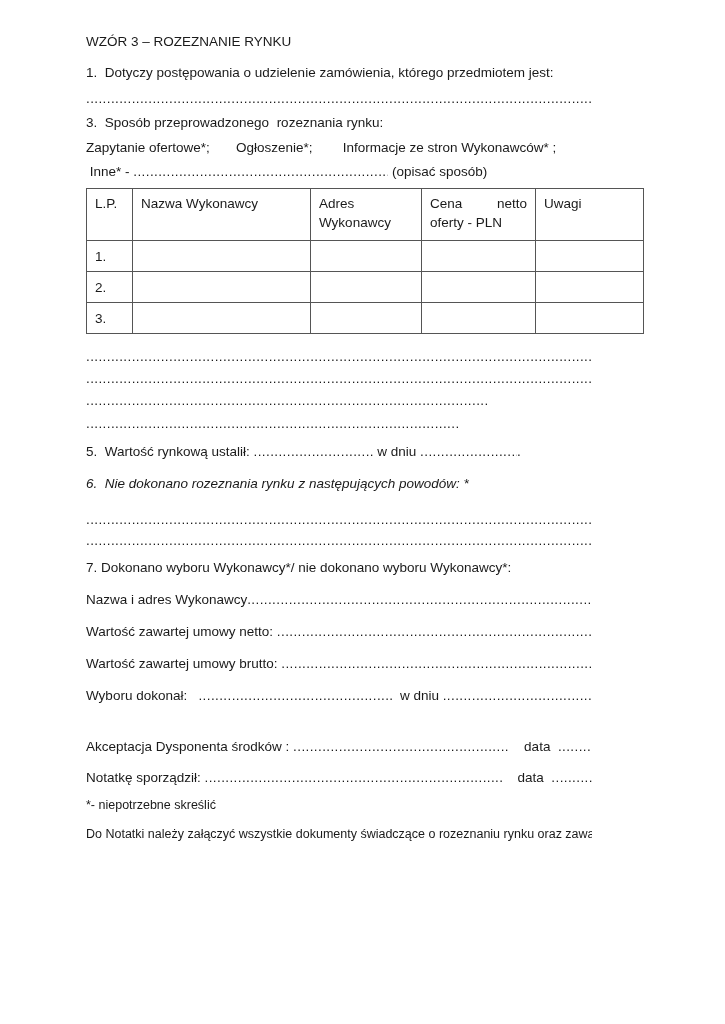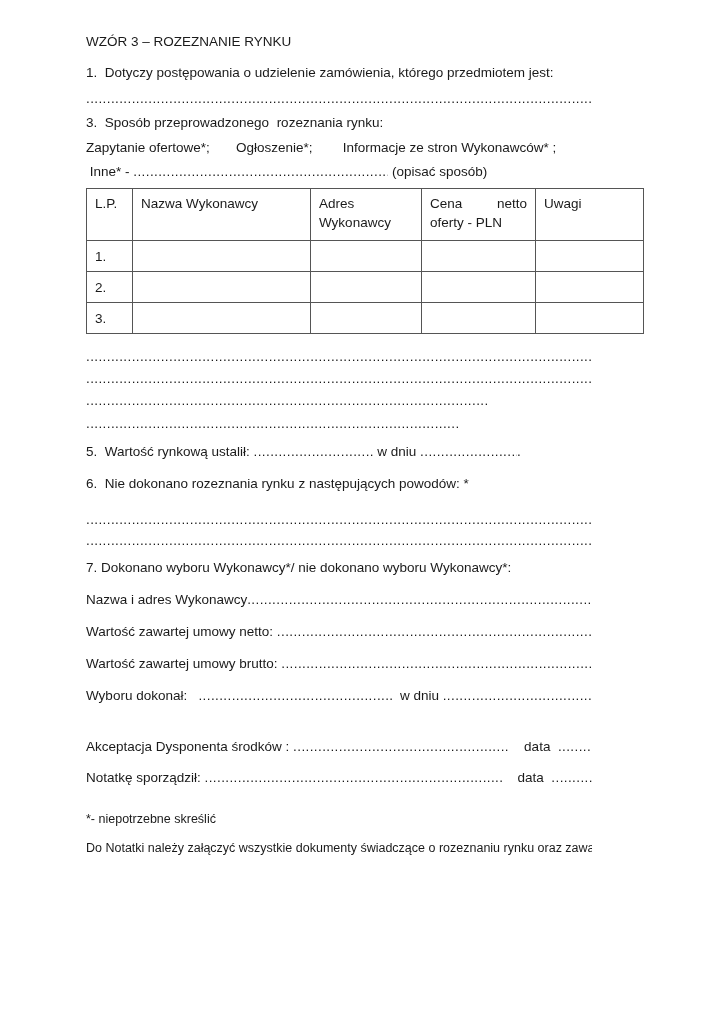--- a/index.html
+++ b/index.html
@@ -72,28 +72,28 @@
   .dr3  { line-height: 22px; height: 22px; }
   .i4 {
     margin-top: 5px;
     font-weight: bold;
     line-height: 23px;
     white-space: normal;
   }
   .i4 .jline { text-align: justify; text-align-last: justify; }
   .dl4  { margin-top: 5px; }
   .i5   { margin-top: 9px; }
-  .i6   { margin-top: 13px; }
+  .i6   { margin-top: 13px; font-style: italic; }
   .dlg2 { margin-top: 14px; }
   .dr2  { line-height: 21px; height: 21px; }
   .i7   { margin-top: 9px; }
   .f1, .f2, .f3, .f4 { margin-top: 13px; }
   .sign1 { margin-top: 32px; }
   .sign2 { margin-top: 12px; }
-  .fn    { margin-top: 24px; font-size: 12.5px; line-height: 17px; }
+  .fn    { margin-top: 10px; font-size: 12.5px; line-height: 17px; }
   .note  { margin-top: 12px; font-size: 12.5px; line-height: 17px; }
 </style>
 </head>
 <body>
 
 <div class="page">
 
   <div class="line">WZÓR 3 – ROZEZNANIE RYNKU</div>
 
 

